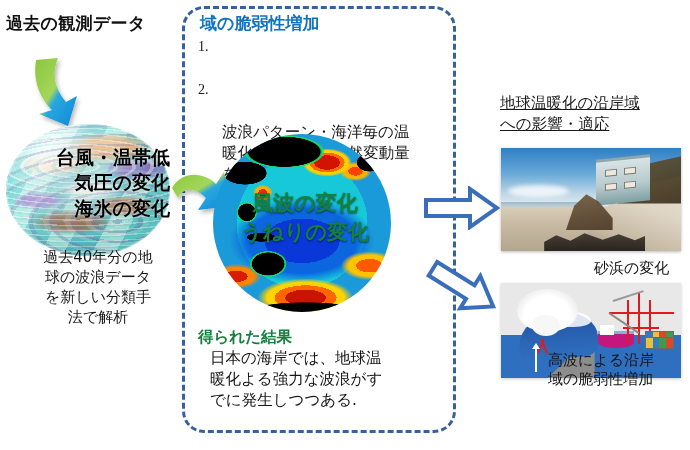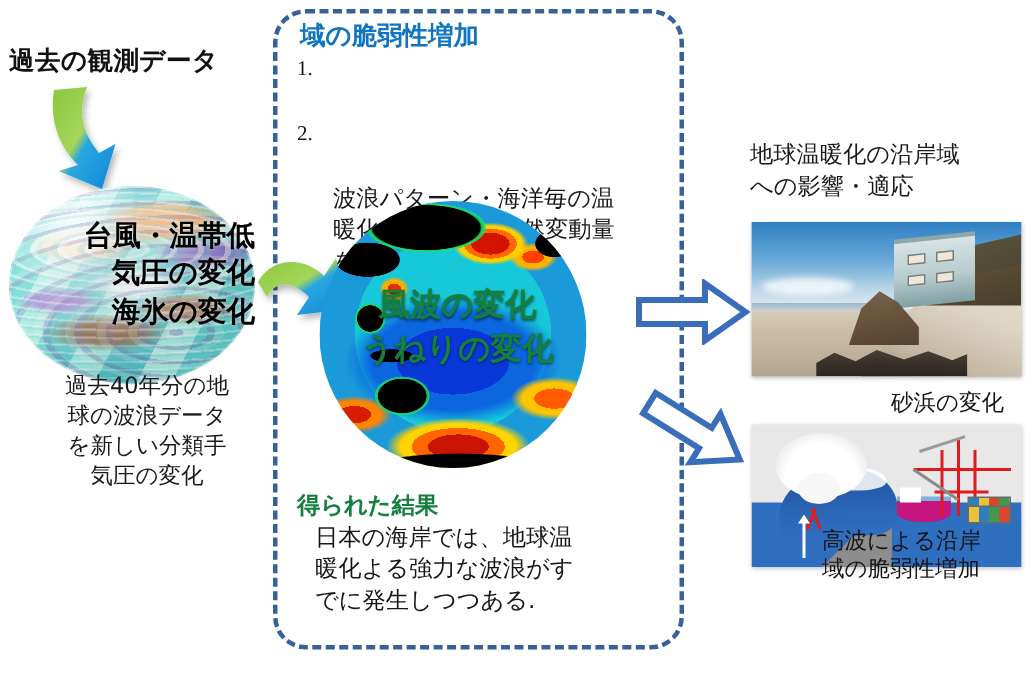--- a/index.html
+++ b/index.html
@@ -10,21 +10,21 @@
     overflow:hidden;
     position:relative;
   }
   .stage{position:absolute;left:0;top:0;width:690px;height:450px;}
 
   
   .txt{position:absolute;color:#161616;white-space:pre-line;}
 
   
   #past-data-heading{
-    left:6px;top:29px;width:180px;
+    left:6px;top:12px;width:180px;
     font-size:17px;font-weight:bold;letter-spacing:.3px;
     color:#111;
   }
   #past-data-caption{
     left:24px;top:248px;width:148px;
     font-size:15px;line-height:1.33;text-align:center;color:#1a1a1a;
   }
 
   
   .garrow{position:absolute;}
@@ -150,21 +150,21 @@
     font-size:15.5px;line-height:1.37;color:#151515;
   }
 
   
   #applications-heading{
     left:500px;top:73px;font-size:15.5px;font-weight:bold;color:#0e0e0e;
     text-decoration:underline;text-underline-offset:2px;
   }
   #applications-body{
     left:500px;top:93px;width:184px;
-    font-size:15.5px;line-height:1.36;color:#1a1a1a;
+    font-size:15.5px;line-height:1.36;color:#1a1a1a;text-decoration:underline;
   }
 
   
   #photo-erosion{
     position:absolute;left:501px;top:148px;width:180px;height:103px;
     overflow:hidden;background:#cfd8e2;
     box-shadow:0 1px 3px rgba(0,0,0,.28);
   }
   #photo-erosion .sky{
     position:absolute;left:0;top:0;width:100%;height:56%;
@@ -336,21 +336,21 @@
     <div class="swirl"></div>
     <div class="shade"></div>
   </div>
   <div id="left-globe-label">台風・温帯低
 気圧の変化
 海氷の変化</div>
 
   <div class="txt" id="past-data-caption">過去40年分の地
 球の波浪データ
 を新しい分類手
-気圧の変化</div>
+法で解析</div>
 
   <div id="approach-panel"></div>
 
   <div class="txt" id="approach-title">域の脆弱性増加</div>
 
   <ul id="approach-list">
     <li>
       <span class="num">1.</span>
     </li>
     <li>

